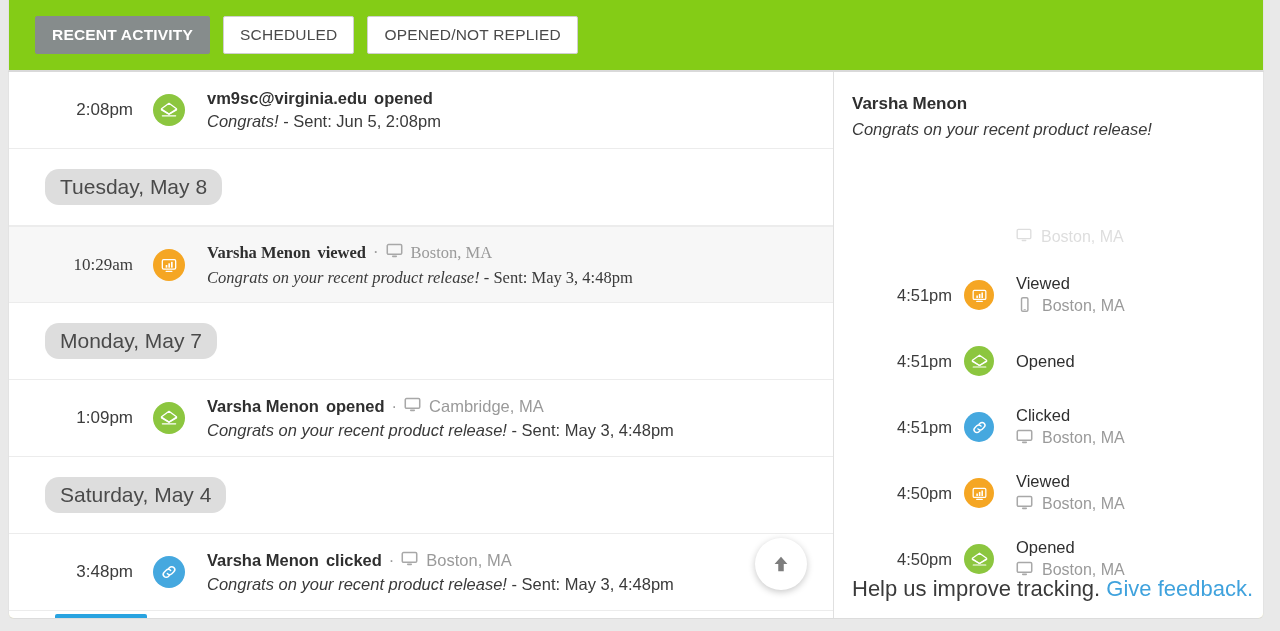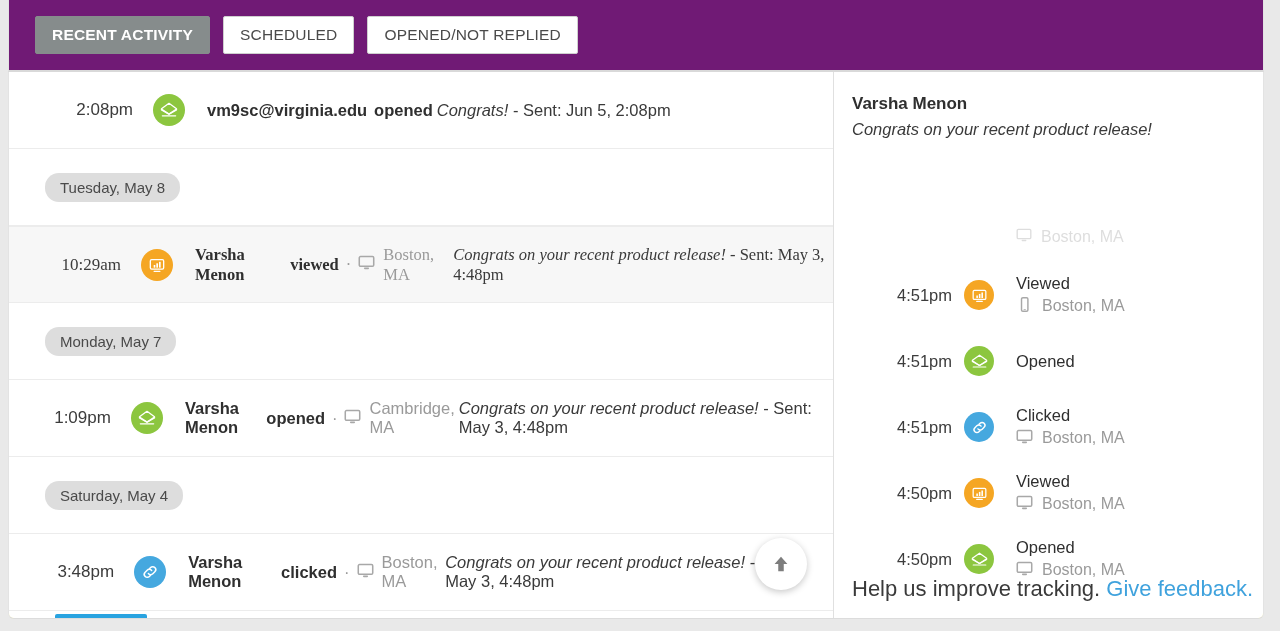--- a/index.html
+++ b/index.html
@@ -16,21 +16,21 @@
     background: #e9e9e9;
   }
 
   
   .toolbar {
     position: absolute;
     left: 8px;
     top: 0;
     width: 1256px;
     height: 72px;
-    background: #701a75;
+    background: #84cc16;
     border-bottom: 2px solid #d9d9d9;
     border-left: 1px solid #e3e3e3;
     border-right: 1px solid #e3e3e3;
     box-sizing: border-box;
     display: flex;
     align-items: center;
     padding-left: 26px;
     gap: 13px;
   }
   .tab {
@@ -118,21 +118,21 @@
     display: flex;
     align-items: center;
     justify-content: center;
     flex: none;
     margin-right: 22px;
   }
   .badge.green  { background: #8cc63f; }
   .badge.orange { background: #f5a623; }
   .badge.blue   { background: #45a8df; }
 
-  .act-main { display: flex; flex-direction: row; gap: 4px; }
+  .act-main { display: flex; flex-direction: column; gap: 4px; }
   .act-line1 {
     font-size: 16.5px;
     color: #2f2f2f;
     display: flex;
     align-items: center;
     gap: 7px;
     font-weight: bold;
   }
   .act-line1 .dot { color: #9b9b9b; font-weight: normal; }
   .act-line1 .loc {
@@ -151,21 +151,21 @@
     display: flex;
     align-items: center;
     padding-left: 36px;
     background: #ffffff;
     border-bottom: 1px solid #ececec;
     box-sizing: border-box;
   }
   .pill {
     background: #dddddd;
     color: #4a4a4a;
-    font-size: 15px;
+    font-size: 21px;
     padding: 6px 15px;
     border-radius: 14px;
   }
 
   
   .scroll-top {
     position: absolute;
     right: 26px;
     bottom: 28px;
     width: 52px;

